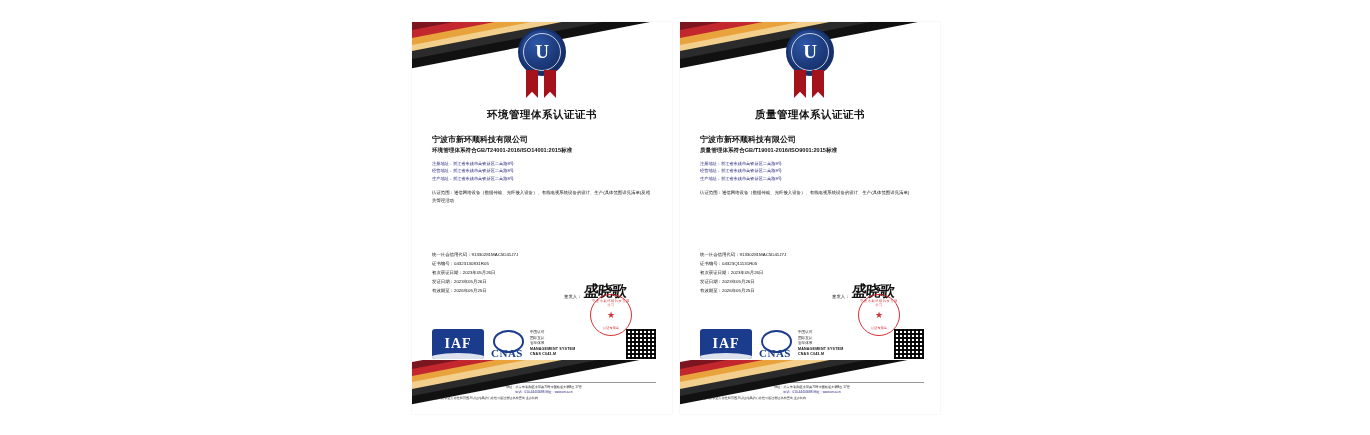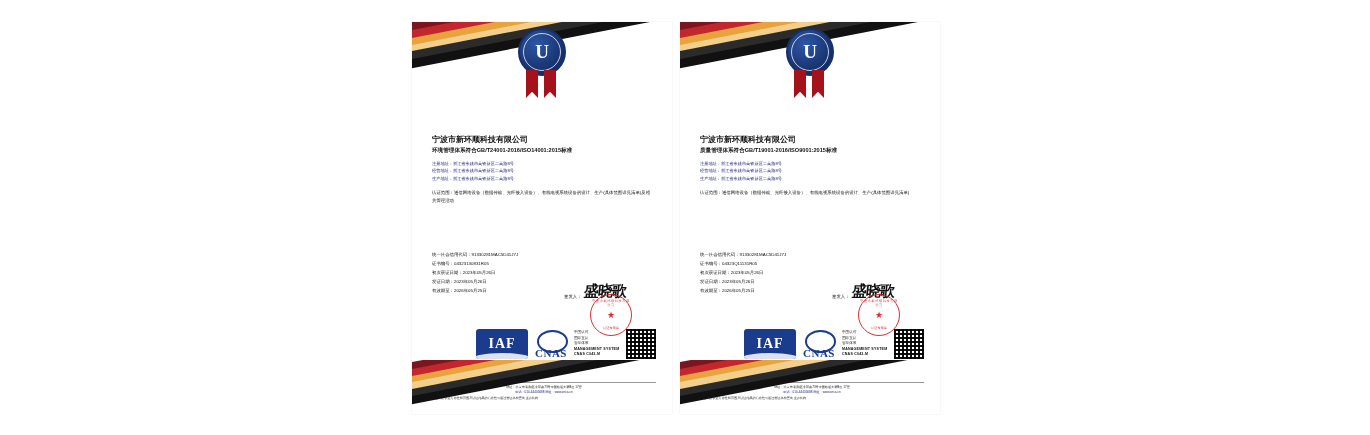--- a/index.html
+++ b/index.html
@@ -229,21 +229,20 @@
   
   .logos {
     position: absolute;
     left: 20px;
     top: 300px;
     right: 16px;
     height: 44px;
     display: flex;
     align-items: center;
     gap: 0;
-    margin-left: 44px;
   }
   .iaf {
     width: 52px; height: 30px;
     background: #1b3c8c;
     border-radius: 3px;
     color: #fff;
     display: flex;
     align-items: center;
     justify-content: center;
     font-family: "Liberation Serif", serif;
@@ -340,20 +339,21 @@
     <div class="emblem">
       <div class="disc">
         <div class="inner">U</div>
       </div>
       <div class="tails">
         <span></span>
           <span></span>
       </div>
     </div>
 
+    <div class="title">环境管理体系认证证书</div>
 
     <div class="body">
       <div class="company">宁波市新环顺科技有限公司</div>
       <div class="standard">环境管理体系符合GB/T24001-2016/ISO14001:2015标准</div>
       <div class="addr-lines">
         <div>注册地址：浙江省余姚市高铁新区二高路8号</div>
         <div>经营地址：浙江省余姚市高铁新区二高路8号</div>
         <div>生产地址：浙江省余姚市高铁新区二高路8号</div>
       </div>
       <div class="scope">认证范围：通信网络设备（数据传输、光纤接入设备）、有线电视系统设备的设计、生产(具体范围详见清单)及相关管理活动</div>
@@ -429,20 +429,21 @@
     <div class="emblem">
       <div class="disc">
         <div class="inner">U</div>
       </div>
       <div class="tails">
         <span></span>
           <span></span>
       </div>
     </div>
 
+    <div class="title">质量管理体系认证证书</div>
 
     <div class="body">
       <div class="company">宁波市新环顺科技有限公司</div>
       <div class="standard">质量管理体系符合GB/T19001-2016/ISO9001:2015标准</div>
       <div class="addr-lines">
         <div>注册地址：浙江省余姚市高铁新区二高路8号</div>
         <div>经营地址：浙江省余姚市高铁新区二高路8号</div>
         <div>生产地址：浙江省余姚市高铁新区二高路8号</div>
       </div>
       <div class="scope">认证范围：通信网络设备（数据传输、光纤接入设备）、有线电视系统设备的设计、生产(具体范围详见清单)</div>

